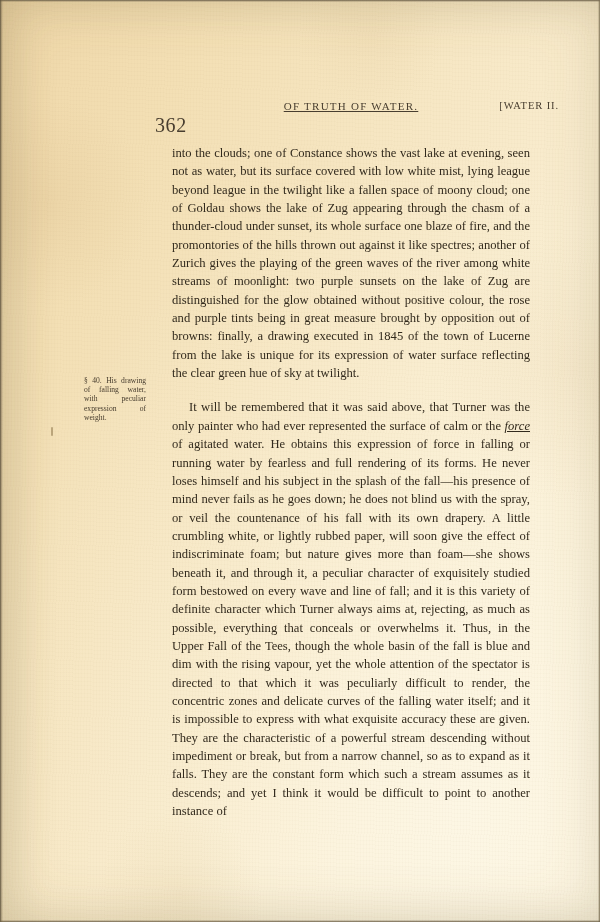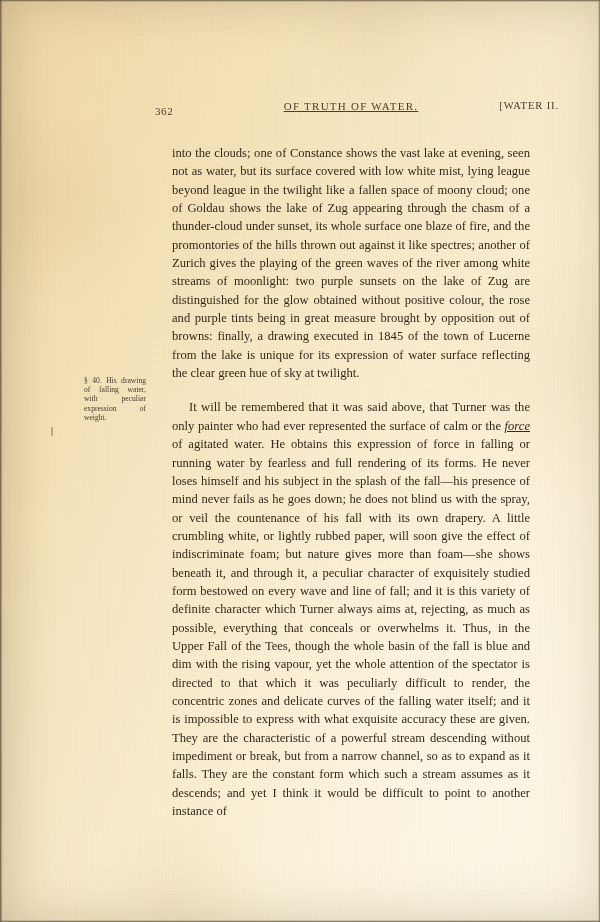--- a/index.html
+++ b/index.html
@@ -60,22 +60,22 @@
     top: 98px;
     left: 155px;
     width: 392px;
     height: 18px;
     font-size: 12.5px;
     letter-spacing: 0.3px;
     color: #3a3024;
     opacity: 0.92;
   }
   .rh-folio {
-    position: absolute; left: 0; top: 7px;
-    font-size: 11px;
+    position: absolute; left: 0; top: 16px;
+    font-size: 20px;
     letter-spacing: 0.6px;
   }
   .rh-title {
     position: absolute; left: 0; right: 0; top: 2px;
     text-align: center;
     font-size: 11px;
     letter-spacing: 1.25px;
     text-decoration: underline;
   }
   .rh-part {

